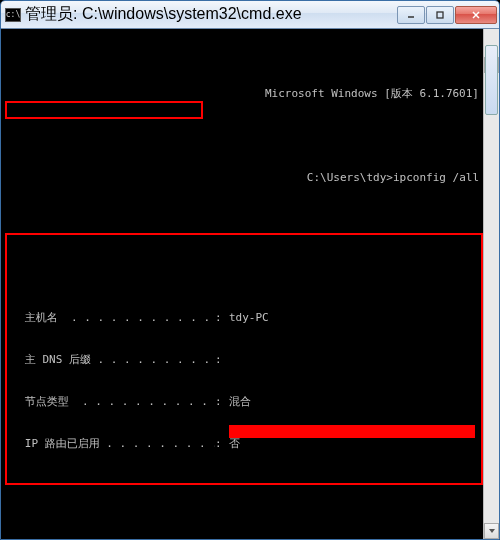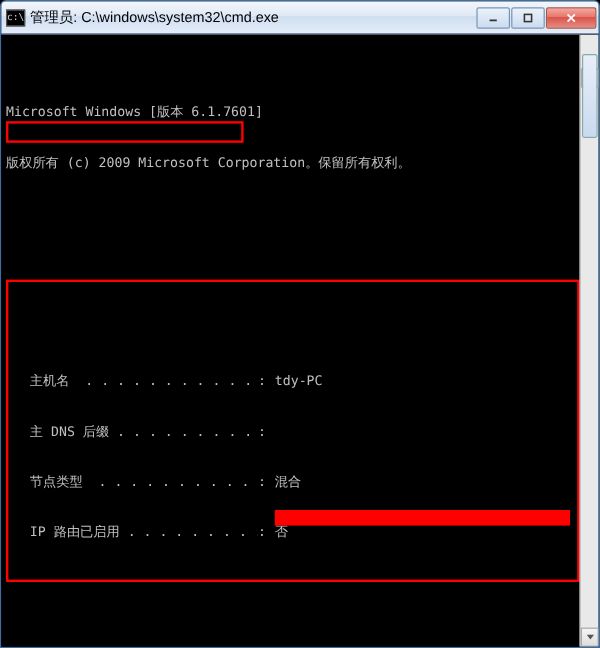--- a/index.html
+++ b/index.html
@@ -1,33 +1,33 @@
 <!DOCTYPE html>
 <html><head>
 <meta charset="utf-8">
 <style>
   * { margin: 0; padding: 0; box-sizing: border-box; }
   body { width: 500px; height: 540px; font-family: "SimSun", "Consolas", monospace; font-size: 11px; overflow: hidden; background: #000; }
   .window { width: 500px; height: 540px; border: 1px solid #3a6ea5; border-radius: 5px 5px 0 0; overflow: hidden; display: flex; flex-direction: column; }
   .titlebar { height: 28px; background: linear-gradient(to bottom, #f3f7fc 0%, #dfe9f5 45%, #cfdef0 46%, #e4edf9 100%); display: flex; align-items: center; padding: 0 2px 0 4px; border-bottom: 1px solid #6b8aad; }
   .titlebar-icon { width: 16px; height: 14px; background: #000; border: 1px solid #555; margin-right: 4px; display:flex; align-items:center; justify-content:center; color:#ccc; font-size:8px; line-height:1; }
-  .titlebar-text { color: #000; font-size: 12px; flex: 1; font-family: "Microsoft YaHei", sans-serif; }
+  .titlebar-text { color: #000; font-size: 16px; flex: 1; font-family: "Microsoft YaHei", sans-serif; }
   .winbtns { display: flex; gap: 1px; }
   .winbtn { width: 28px; height: 18px; border: 1px solid #7a95b4; border-radius: 2px; display:flex; align-items:center; justify-content:center; background: linear-gradient(to bottom,#eaf2fb,#cbdcef); font-family: sans-serif; }
   .winbtn.close { background: linear-gradient(to bottom,#f5a7a0,#e6766b 45%,#d9534a 46%,#e88b82); border-color:#a54; width:42px; color:#fff; }
   .winbtn svg { width: 10px; height: 10px; }
   .terminal { flex: 1; background: #000; color: #c0c0c0; padding: 2px 4px; line-height: 14px; white-space: pre; font-size: 11px; overflow: hidden; position: relative; }
   .scrollbar { position:absolute; right:0; top:0; bottom:0; width:16px; background:#e9e9e9; border-left:1px solid #bbb; }
   .scroll-arrow { height:16px; background:linear-gradient(#f5f5f5,#ddd); border:1px solid #aaa; display:flex; align-items:center; justify-content:center; }
   .scroll-track { position:absolute; top:16px; bottom:16px; left:0; right:0; }
   .scroll-thumb { position:absolute; left:1px; right:1px; top:0; height:70px; background:linear-gradient(#e8eef9,#c9daf0); border:1px solid #8aa; border-radius:2px; }
   .scroll-arrow.bottom { position:absolute; bottom:0; left:0; right:0; }
   .box1 { position:absolute; border:2px solid #f00; }
   .content { position:relative; padding-right:16px; }
-  .line { height:14px; }
+  .line { height:14px;text-align:right; }
   .row { display:flex; }
   .key { width: 210px; overflow:hidden; }
   .colon { width: 14px; }
 </style>
 </head>
 <body>
 
 <div class="window">
   <div class="titlebar">
     <div class="titlebar-icon">c:\</div>
@@ -48,22 +48,22 @@
             <line x1="2" y1="2" x2="8" y2="8" stroke="#fff" stroke-width="1.5"></line>
             <line x1="8" y1="2" x2="2" y2="8" stroke="#fff" stroke-width="1.5"></line>
           </svg>
         </div>
     </div>
   </div>
 
   <div class="terminal">
     <div class="content">
       <div class="line">Microsoft Windows [版本 6.1.7601]</div>
-      <div class="line">版权所有 (c) 2009 Microsoft Corporation。保留所有权利。</div>
       <div class="line"></div>
+      <div class="line">C:\Users\tdy&gt;ipconfig /all</div>
       <div class="line"></div>
       <div class="line"></div>
 
       <div class="row"><span class="key">   主机名  . . . . . . . . . . . . .</span><span class="colon">:</span><span>tdy-PC</span></div>
       <div class="row"><span class="key">   主 DNS 后缀 . . . . . . . . . . .</span><span class="colon">:</span><span></span></div>
       <div class="row"><span class="key">   节点类型  . . . . . . . . . . . .</span><span class="colon">:</span><span>混合</span></div>
       <div class="row"><span class="key">   IP 路由已启用 . . . . . . . . . .</span><span class="colon">:</span><span>否</span></div>
       
 
       

